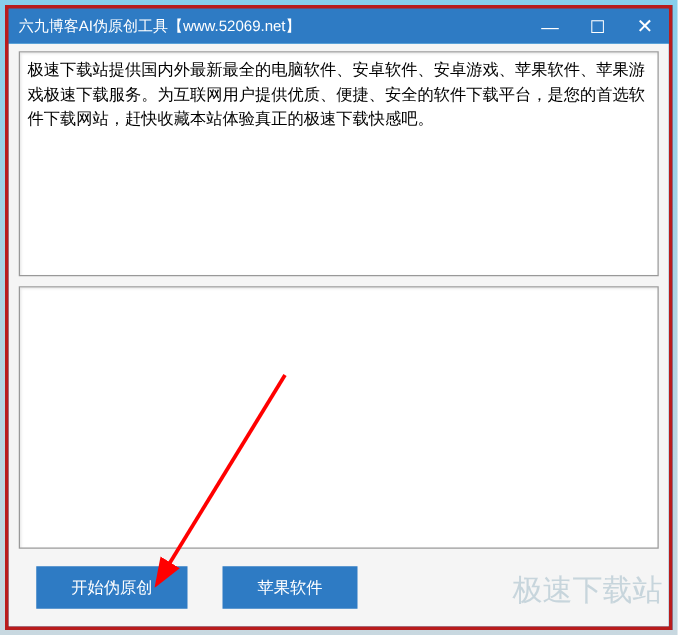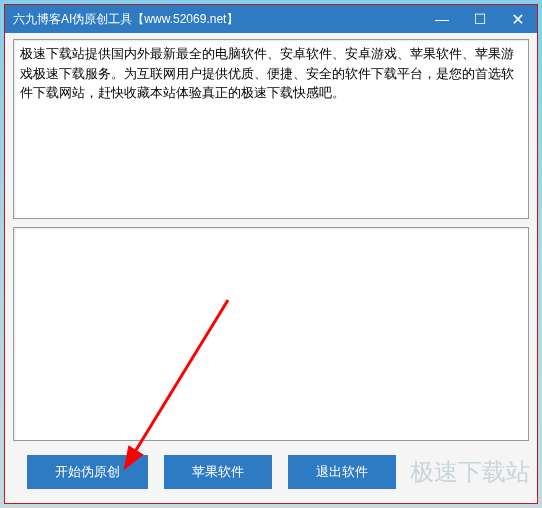--- a/index.html
+++ b/index.html
@@ -13,21 +13,21 @@
       width: 542px;
       height: 508px;
       overflow: hidden;
       position: relative;
     }
     .window {
       width: 534px;
       height: 500px;
       margin: 4px;
       background: #0ea5e9;
-      border: 1px solid #b91c1c;
+      border: 3px solid #b91c1c;
       display: flex;
       flex-direction: column;
     }
     .titlebar {
       height: 28px;
       background: #2E7BC4;
       display: flex;
       align-items: center;
       justify-content: space-between;
       padding: 0 0 0 8px;
@@ -82,21 +82,21 @@
       padding: 4px 6px;
       font-size: 13px;
       font-family: "SimSun", serif;
       line-height: 1.5;
       resize: none;
       color: #000;
       background: transparent;
     }
     .button-row {
       display: flex;
-      gap: 16px;
+      gap: 28px;
       padding: 4px 14px 8px 14px;
     }
     .action-btn {
       background: #2E7BC4;
       color: white;
       border: none;
       padding: 8px 28px;
       font-size: 13px;
       cursor: pointer;
       font-family: "Microsoft YaHei", sans-serif;
@@ -136,21 +136,20 @@
   <div class="window-body">
     <div class="text-area-wrap input-area">
       <textarea class="textarea" style="">极速下载站提供国内外最新最全的电脑软件、安卓软件、安卓游戏、苹果软件、苹果游戏极速下载服务。为互联网用户提供优质、便捷、安全的软件下载平台，是您的首选软件下载网站，赶快收藏本站体验真正的极速下载快感吧。</textarea>
     </div>
     <div class="text-area-wrap output-area">
       <textarea class="textarea" style=""></textarea>
     </div>
     <div class="button-row">
       <button class="action-btn">开始伪原创</button>
       <button class="action-btn">苹果软件</button>
-      <button class="action-btn">退出软件</button>
     </div>
   </div>
 </div>
 
 <svg class="arrow-annotation" viewBox="0 0 120 180">
   <defs>
     <marker id="arrowhead" markerWidth="10" markerHeight="10" refX="2" refY="3" orient="auto">
       <polygon points="0 0, 8 3, 0 6" fill="#FF0000"></polygon>
     </marker>
   </defs>

